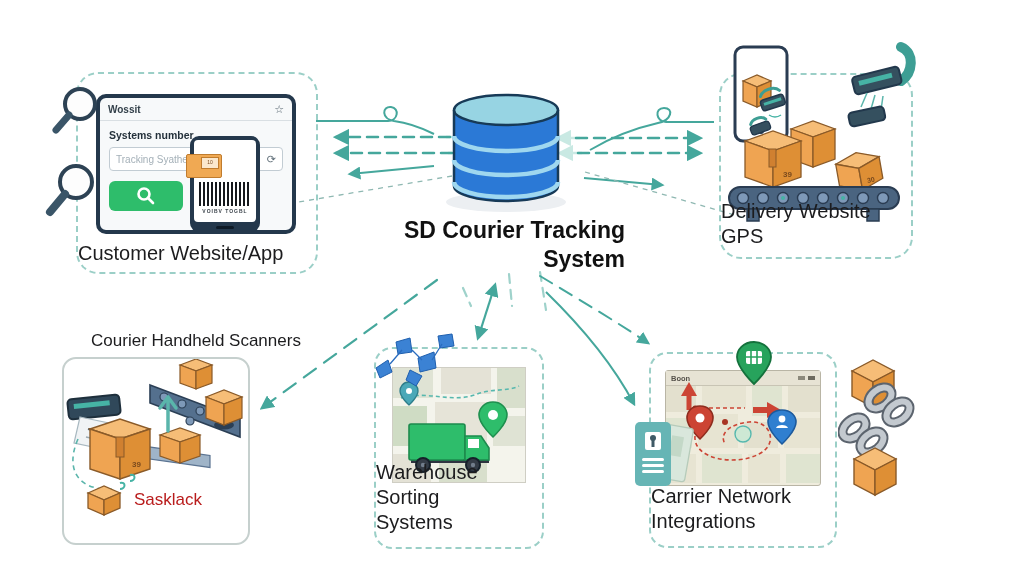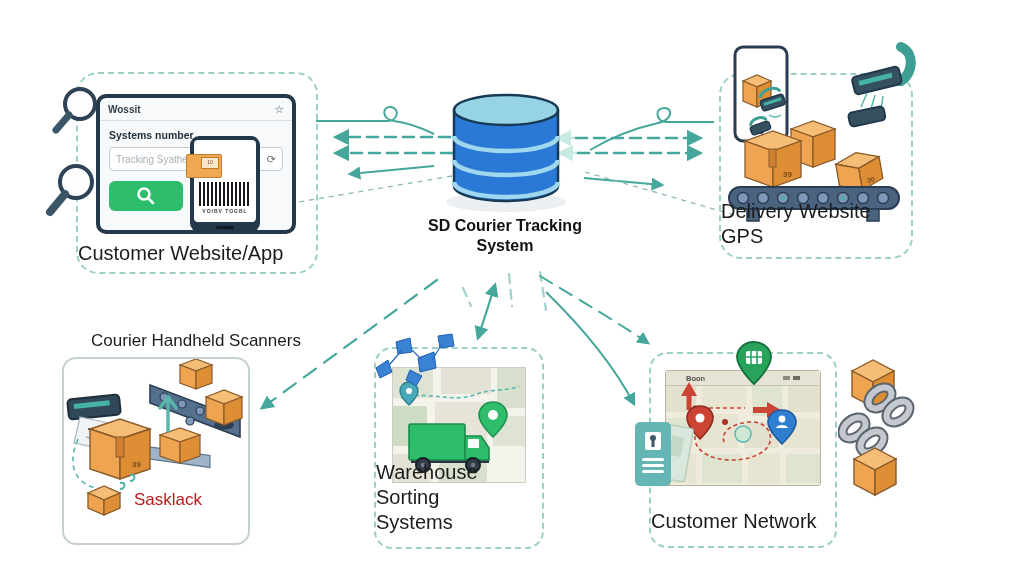--- a/index.html
+++ b/index.html
@@ -35,21 +35,21 @@
   .barcode{position:absolute;left:5px;top:42px;width:52px;height:24px;
            background:repeating-linear-gradient(90deg,#15181c 0 2px,#ffffff 2px 4px);
            outline:4px solid #fff;}
   .barcode-caption{position:absolute;left:5px;top:68px;width:52px;text-align:center;font-size:5px;
                    letter-spacing:1px;color:#3a424a;font-weight:700;}
   .phone-bar{position:absolute;left:50%;bottom:3px;transform:translateX(-50%);width:18px;height:3px;
              background:#0e1a26;border-radius:2px;}
   .magnifier{position:absolute;z-index:5;}
   
   #db{position:absolute;left:436px;top:82px;z-index:2;}
-  #db-label{position:absolute;left:385px;top:216px;width:240px;text-align:center;font-size:16px;
+  #db-label{position:absolute;left:385px;top:216px;width:240px;text-align:right;font-size:23px;
             font-weight:700;color:#111;line-height:1.25;z-index:2;}
   
   #driver-box{left:719px;top:73px;width:190px;height:182px;}
   .drv-phone{position:absolute;left:12px;top:-30px;}
   .drv-scanner{position:absolute;left:118px;top:-34px;}
   .drv-conveyor{position:absolute;left:4px;top:40px;}
   
   #courier-title{position:absolute;left:70px;top:331px;width:252px;text-align:center;font-size:17px;
                  font-weight:500;z-index:2;}
   #courier-box{position:absolute;left:62px;top:357px;width:184px;height:184px;background:#fff;
@@ -61,21 +61,21 @@
   #scribbles{position:absolute;left:366px;top:330px;z-index:3;}
   .wh-map{position:absolute;left:16px;top:18px;width:132px;height:114px;background:#f4f4ec;
           border:1px solid #cfcec4;overflow:hidden;}
   .blk{position:absolute;}
   .wh-art{position:absolute;left:0;top:0;}
   
   #carrier-box{left:649px;top:352px;width:184px;height:192px;border-radius:18px;}
   .cn-window{position:absolute;left:14px;top:16px;width:154px;height:114px;background:#efecdd;
              border:1.5px solid #b9b5a5;border-radius:3px;}
   .cn-titlebar{height:15px;background:#e7e3d4;border-bottom:1px solid #c8c4b4;display:flex;
-               align-items:center;justify-content:space-between;padding:0 20px;box-sizing:border-box;}
+               align-items:center;justify-content:space-between;padding:0 5px;box-sizing:border-box;}
   .cn-title{font-size:7.5px;font-weight:700;color:#55514a;}
   .cn-controls{display:flex;gap:3px;}
   .cn-controls span{width:7px;height:4px;background:#8d8a7c;display:block;}
   .cn-map{position:relative;width:100%;height:97px;overflow:hidden;}
   .cn-art{position:absolute;left:14px;top:-14px;z-index:4;}
   .id-card{position:absolute;left:-18px;top:64px;z-index:5;}
   #chains{position:absolute;left:838px;top:358px;z-index:3;}
   .two-line span{display:block;}
 </style>
 </head>
@@ -413,21 +413,22 @@
       </g>
       <rect x="2" y="4" width="36" height="64" rx="5" fill="#66b5b5"></rect>
       <rect x="12" y="14" width="16" height="18" rx="2" fill="#ffffff"></rect>
       <circle cx="20" cy="20" r="3" fill="#3f5a66"></circle>
         <rect x="18.5" y="22" width="3" height="7" fill="#3f5a66"></rect>
       <rect x="9" y="40" width="22" height="3" rx="1.5" fill="#fff"></rect>
       <rect x="9" y="46" width="22" height="3" rx="1.5" fill="#fff"></rect>
       <rect x="9" y="52" width="22" height="3" rx="1.5" fill="#fff"></rect>
     </svg>
     <div class="box-label two-line" style="bottom:12px;">
-      <span>Customer Network</span>
+      <span>Carrier Network</span>
+      <span>Integrations</span>
     </div>
   </div>
 
   <svg id="chains" width="104" height="140">
     <g transform="translate(14,2)">
       <polygon points="0,11 21,0 42,11 21,22" fill="#f6bd77" stroke="#8a5a28" stroke-width="1.4"></polygon>
       <polygon points="0,11 21,22 21,47 0,36" fill="#efa452" stroke="#8a5a28" stroke-width="1.4"></polygon>
       <polygon points="42,11 21,22 21,47 42,36" fill="#de8f35" stroke="#8a5a28" stroke-width="1.4"></polygon>
     </g>
     <g>

